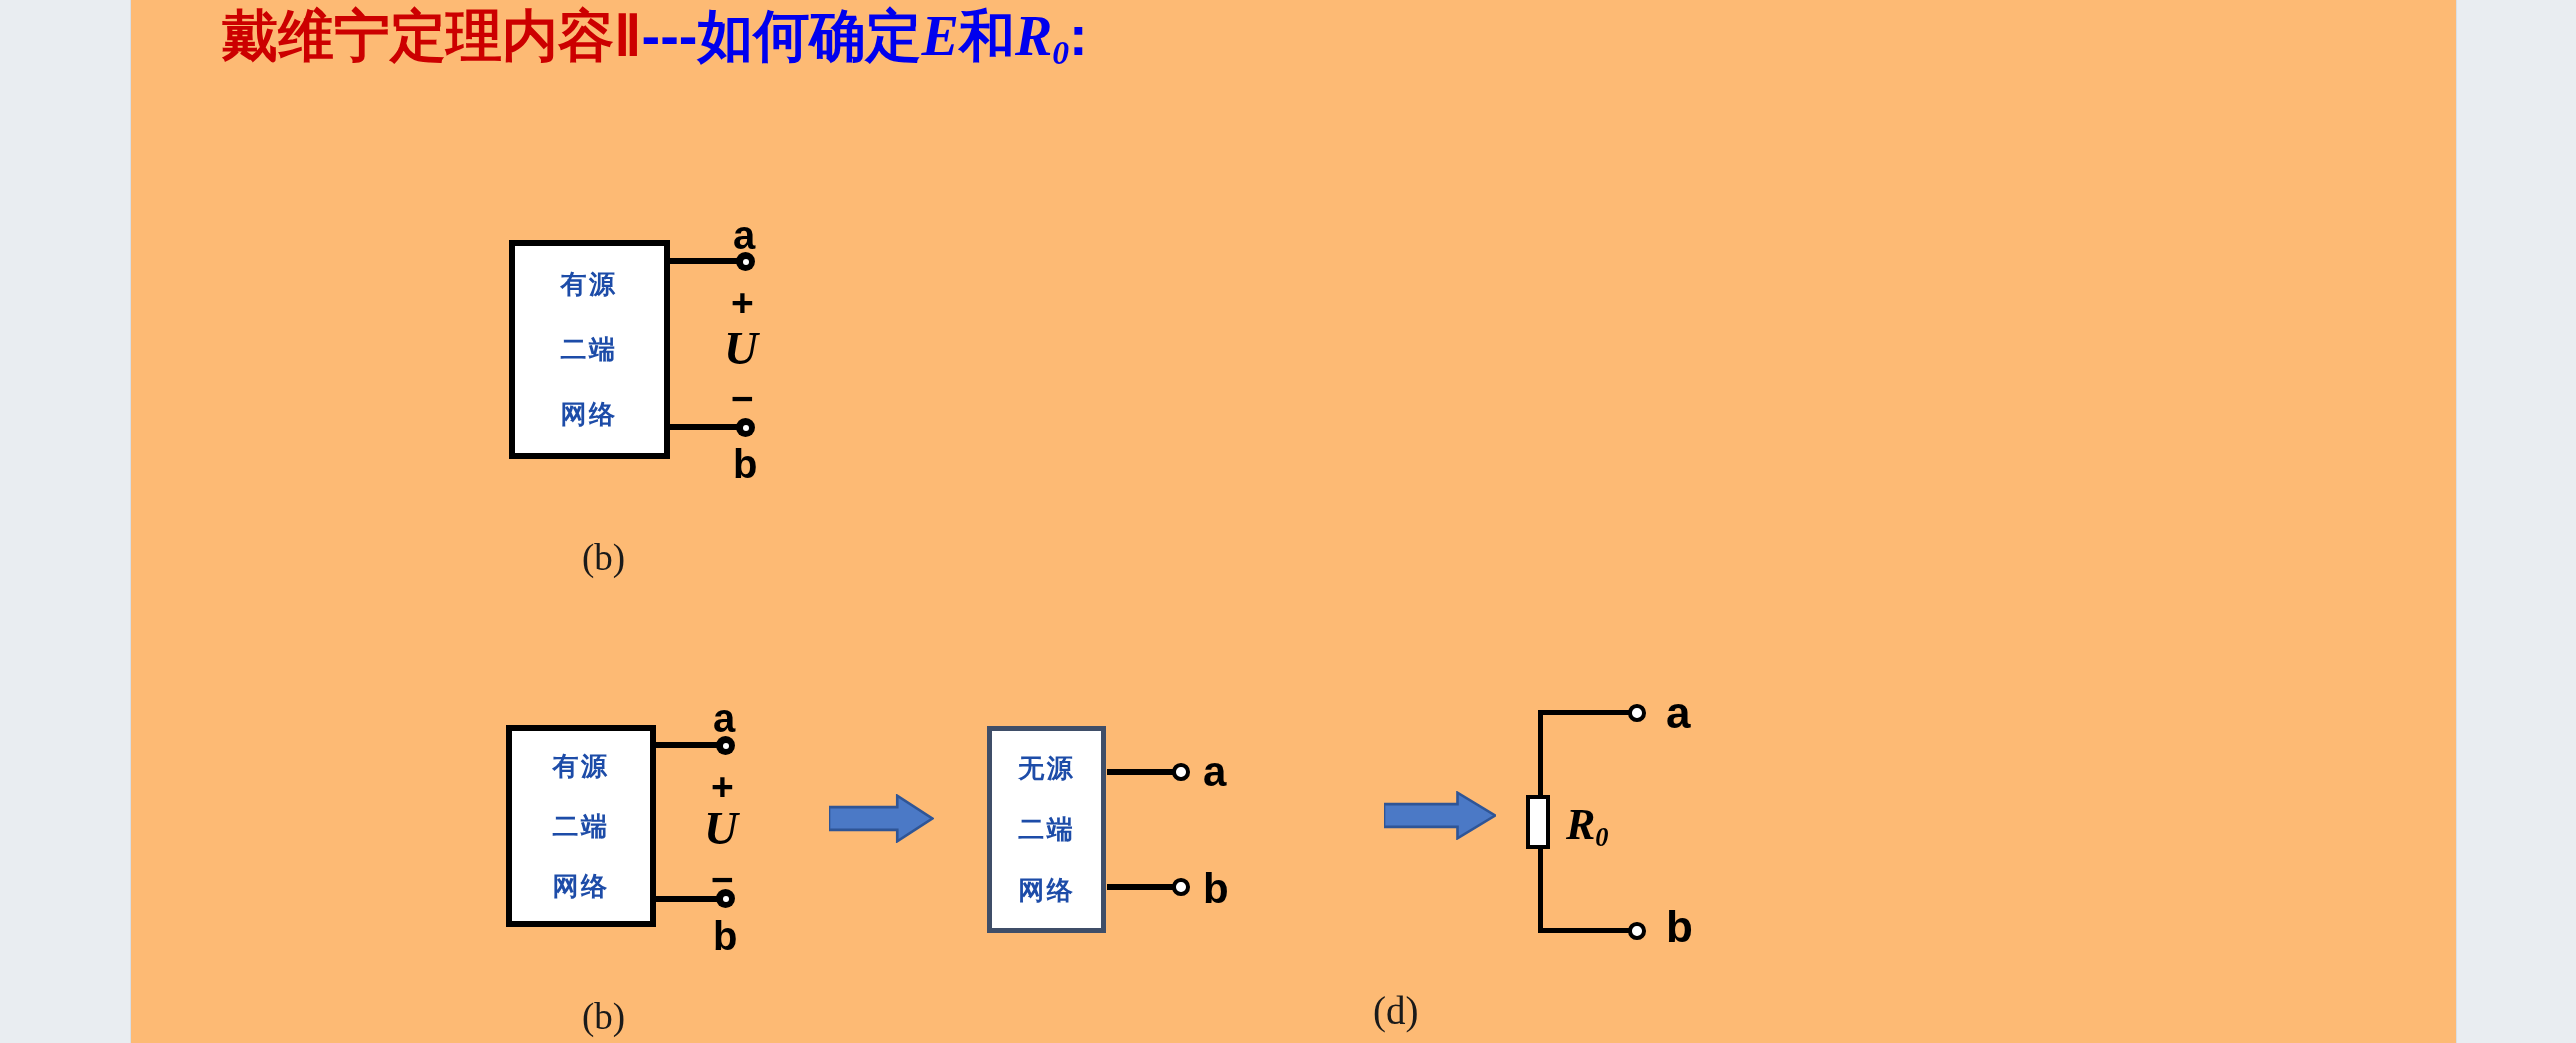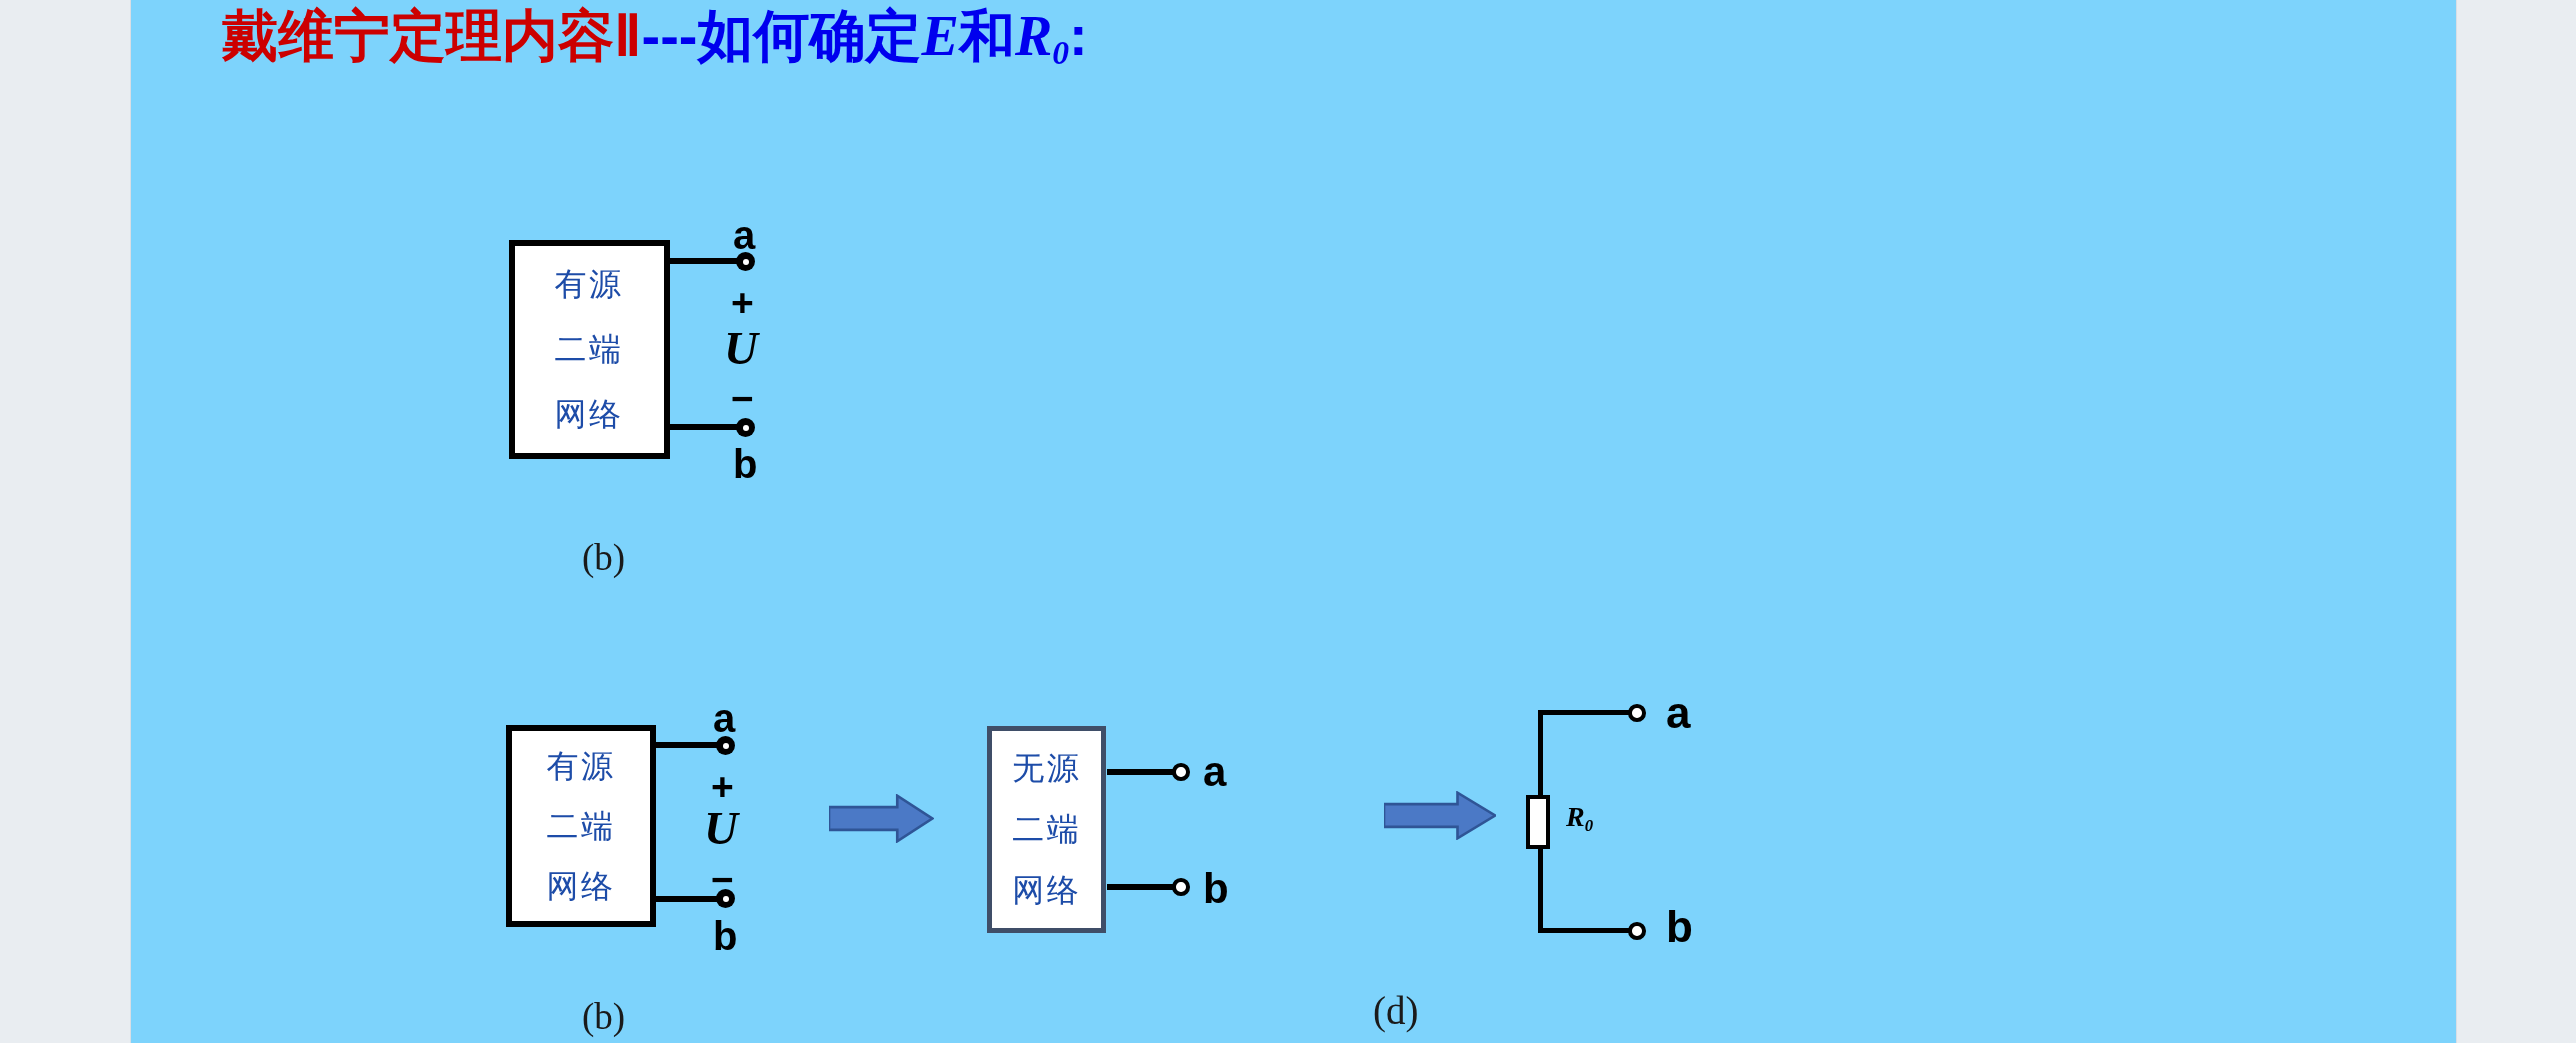--- a/index.html
+++ b/index.html
@@ -1,16 +1,16 @@
 <!DOCTYPE html>
 <html style="font-size:14px"><head>
 <meta charset="utf-8">
 <style>
   html,body{margin:0;padding:0;background:#ffffff;}
-  .slide{position:relative;width:2576px;height:1044px;background:#7dd3fc;overflow:hidden;
+  .slide{position:relative;width:2576px;height:1044px;background:#fdba74;overflow:hidden;
          font-family:"Liberation Sans", sans-serif;}
   .strip{position:absolute;top:0;height:1044px;background:#e9edf1;}
   .strip.left{left:0;width:130px;border-right:0.9px solid #d9dee5;}
   .strip.right{left:2456px;width:120px;border-left:0.9px solid #d9dee5;}
 
   .textline{position:absolute;white-space:nowrap;line-height:1.12;font-weight:bold;}
   .title-line{left:222px;top:5.3px;font-size:56px;}
   .e-line{left:222px;top:98px;font-size:56px;}
   .r-line{left:222px;top:600px;font-size:56px;}
 
@@ -20,21 +20,21 @@
   .dred{color:#A31515;}
 
   .mvar{font-family:"Liberation Serif", serif;font-style:italic;font-weight:bold;}
   .msub{font-size:0.60em;vertical-align:-0.28em;letter-spacing:0;}
   .latin-serif{font-family:"Liberation Serif", serif;font-weight:normal;}
 
   .fig{position:absolute;}
   .netbox{position:absolute;background:#ffffff;border:6.1px solid #000;
           display:flex;flex-direction:column;align-items:center;justify-content:center;box-sizing:border-box;}
   .netbox.slate{border:5.3px solid #3F4E68;}
-  .netbox .bl{font-size:32px;font-weight:normal;color:#1D4CA8;line-height:65px;letter-spacing:2.6px;white-space:nowrap;}
+  .netbox .bl{font-size:26px;font-weight:bold;color:#1D4CA8;line-height:65px;letter-spacing:2.6px;white-space:nowrap;}
   .wire{position:absolute;background:#000;}
   .donut{position:absolute;width:19.3px;height:19.3px;background:#000;border-radius:50%;}
   .donut::after{content:"";position:absolute;left:7px;top:7px;width:6.1px;height:6.1px;background:#fff;border-radius:50%;}
   .ocircle{position:absolute;width:9.6px;height:9.6px;background:#fff;border:4.4px solid #000;border-radius:50%;}
   .dlabel{position:absolute;font-weight:bold;color:#000;line-height:1;}
   .sign{position:absolute;font-weight:bold;color:#000;font-size:39px;line-height:1;}
   .uvar{position:absolute;font-family:"Liberation Serif", serif;font-style:italic;font-weight:bold;
         color:#000;font-size:47px;line-height:1;}
   .caption{position:absolute;font-family:"Liberation Serif", serif;font-weight:normal;
            color:#1a1a1a;font-size:37px;line-height:1;}
@@ -114,21 +114,21 @@
   <svg class="arrow" style="left:1384px;top:791px;" width="112" height="49" viewBox="0 0 128 56">
     <polygon points="0,15 84,15 84,2 127,28 84,54 84,41 0,41" fill="#4B79C6"></polygon>
   </svg>
 
   <div class="fig" style="left:1517px;top:684px;width:228px;height:289px;">
     <div class="wire" style="left:21px;top:26px;width:5.3px;height:223px;"></div>
     <div class="wire" style="left:21px;top:26px;width:93px;height:5.3px;"></div>
     <div class="ocircle" style="left:111px;top:20px;"></div>
     <div class="dlabel" style="left:149px;top:7px;font-size:44px;">a</div>
     <div class="resistor" style="left:8.8px;top:111px;width:24.6px;height:54px;"></div>
-    <div class="uvar" style="left:49px;top:119px;font-size:28px;">
+    <div class="uvar" style="left:49px;top:119px;font-size:44px;">
       <span>R</span><span class="msub">0</span>
     </div>
     <div class="wire" style="left:21px;top:244px;width:93px;height:5.3px;"></div>
     <div class="ocircle" style="left:111px;top:238px;"></div>
     <div class="dlabel" style="left:149px;top:221px;font-size:44px;">b</div>
   </div>
 
 </div>
 
 

